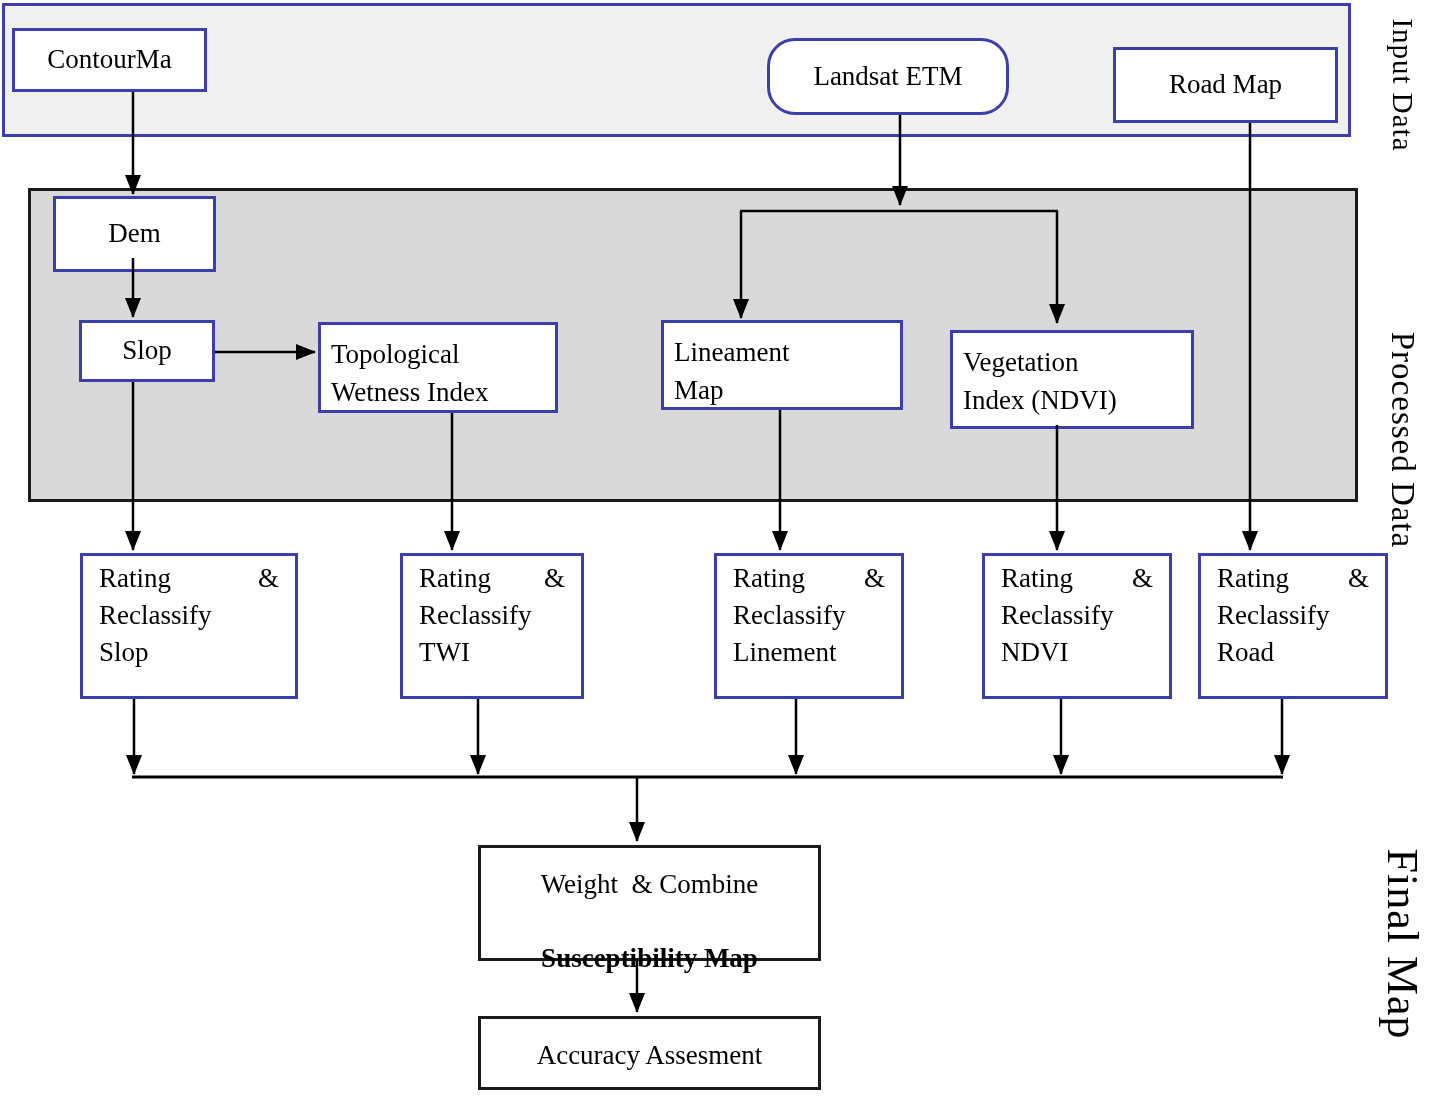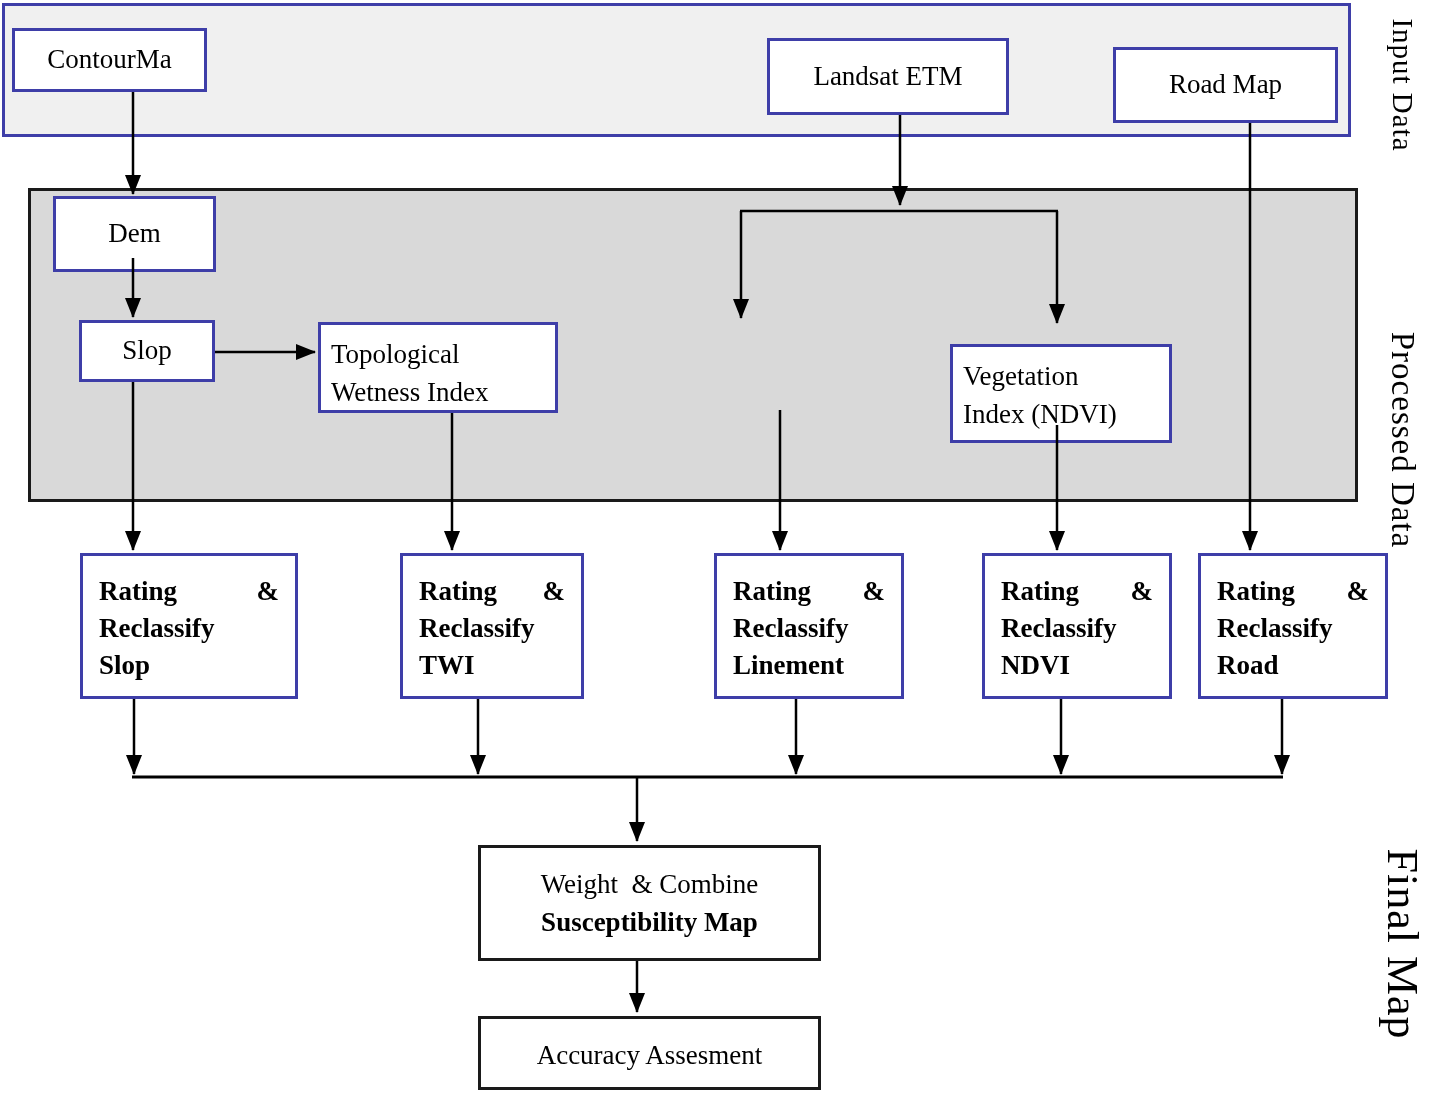--- a/index.html
+++ b/index.html
@@ -16,25 +16,25 @@
     position:relative;width:1440px;height:1108px;background:var(--background);
     font-family:"Liberation Serif","DejaVu Serif",serif;color:var(--text);overflow:hidden;
   }
   .section{position:absolute;box-sizing:border-box;}
   .sec-input{left:2px;top:3px;width:1349px;height:134px;background:var(--input-fill);border:3px solid var(--blue-border);}
   .sec-processed{left:28px;top:188px;width:1330px;height:314px;background:var(--processed-fill);border:3px solid var(--black-border);}
   .node{
     position:absolute;box-sizing:border-box;background:#fff;border:3px solid var(--blue-border);
     font-size:27px;line-height:1.25;z-index:2;
   }
-  .node.black{border:3px solid var(--black-border);}
+  .node.black{border:3px solid var(--black-border);gap:36px;}
   .node.center{display:flex;align-items:center;justify-content:center;text-align:center;}
   .node.lines{padding:10px 10px 0 10px;}
   .node.lines .ln{display:block;line-height:38px;}
-  .rate{padding:17px 16px 0 16px;font-weight:bold;}
+  .rate{padding:4px 16px 0 16px;}
   .rate .l1{display:flex;justify-content:space-between;line-height:37px;}
   .rate .ln{display:block;line-height:37px;}
   .weight-box{display:flex;flex-direction:column;align-items:center;justify-content:flex-start;padding-top:18px;}
   .weight-box .ln1{white-space:pre;line-height:36px;}
   .weight-box .ln2{font-weight:bold;line-height:40px;}
   .accuracy-box{display:flex;justify-content:center;align-items:flex-start;padding-top:20px;}
   .side-label{
     position:absolute;transform:translate(-50%,-50%) rotate(90deg);
     white-space:nowrap;z-index:1;letter-spacing:1px;
   }
@@ -53,38 +53,42 @@
   <div class="section sec-input"></div>
   <div class="section sec-processed"></div>
 
   <div class="side-label side-input">Input Data</div>
   <div class="side-label side-processed">Processed Data</div>
   <div class="side-label side-final">Final Map</div>
 
   <div class="node center" style="left:12px;top:28px;width:195px;height:64px;text-align:right;">
     <span>ContourMa</span>
   </div>
-  <div class="node center" style="left:767px;top:38px;width:242px;height:77px;">
+  <div class="node center" style="left:767px;top:38px;width:242px;height:77px;border-radius:28px;">
     <span>Landsat ETM</span>
   </div>
   <div class="node center" style="left:1113px;top:47px;width:225px;height:76px;">
     <span>Road Map</span>
   </div>
 
   <div class="node center" style="left:53px;top:196px;width:163px;height:76px;">
     <span>Dem</span>
   </div>
   <div class="node center" style="left:79px;top:320px;width:136px;height:62px;">
     <span>Slop</span>
   </div>
   <div class="node lines" style="left:318px;top:322px;width:240px;height:91px;">
     <span class="ln">Topological</span>
     <span class="ln">Wetness Index</span>
   </div>
-  <div class="node lines" style="left:950px;top:344px;width:222px;height:99px;">
+  <div class="node lines" style="left:661px;top:320px;width:242px;height:90px;">
+    <span class="ln">Lineament</span>
+    <span class="ln">Map</span>
+  </div>
+  <div class="node lines" style="left:950px;top:330px;width:244px;height:99px;">
     <span class="ln">Vegetation</span>
     <span class="ln">Index (NDVI)</span>
   </div>
 
   <div class="node rate" style="left:80px;top:553px;width:218px;height:146px;">
     <span class="l1">
       <span>Rating</span>
       <span>&amp;</span>
     </span>
     <span class="ln">Reclassify</span>

